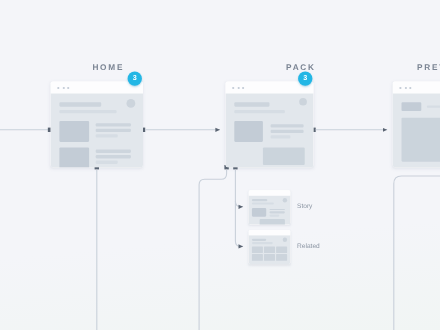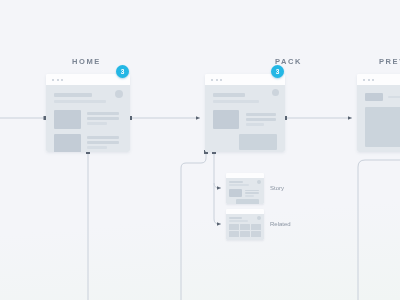--- a/index.html
+++ b/index.html
@@ -183,21 +183,21 @@
       <rect x="212" y="150" width="4" height="4" fill="#5a6472"></rect>
       <path d="M214,154 L214,183 Q214,188 219,188 L221,188" stroke="#c9d0da" stroke-width="1" fill="none" marker-end="url(#arrow)"></path>
       <path d="M214,183 L214,219 Q214,224 219,224 L221,224" stroke="#c9d0da" stroke-width="1" fill="none" marker-end="url(#arrow)"></path>
     </g>
 
     <g>
       <path d="M400,160 L365,160 Q358,160 358,167 L358,300" stroke="#c9d0da" stroke-width="1" fill="none"></path>
     </g>
   </svg>
 
-  <div class="node-title" style="left:72px; top:57px;">HOME</div>
+  <div class="node-title" style="left:84px; top:57px;">HOME</div>
 
   <div class="card" style="left:46px; top:74px; width:84px; height:78px;">
     <div class="card-bar">
       <span class="dot"></span>
       <span class="dot"></span>
       <span class="dot"></span>
     </div>
     <div class="card-body">
       <div class="avatar" style="right:7px; top:5px; width:8px; height:8px;"></div>
       <div class="bar" style="width:38px; height:3.5px; margin-bottom:3px;"></div>
@@ -217,21 +217,21 @@
         <div style="flex:1; padding-top:2px;">
           <div class="bar" style="width:32px; height:2.5px; margin-bottom:2.5px;"></div>
           <div class="bar" style="width:32px; height:2.5px; margin-bottom:2.5px;"></div>
           <div class="bar light" style="width:20px; height:2.5px;"></div>
         </div>
       </div>
     </div>
   </div>
   <div class="badge" style="left:116px; top:65px;">3</div>
 
-  <div class="node-title" style="left:233px; top:57px;padding-left:42px;">PACK</div>
+  <div class="node-title" style="left:218px; top:57px;padding-left:42px;">PACK</div>
 
   <div class="card" style="left:205px; top:74px; width:80px; height:78px;">
     <div class="card-bar">
       <span class="dot"></span>
       <span class="dot"></span>
       <span class="dot"></span>
     </div>
     <div class="card-body">
       <div class="avatar" style="right:6px; top:4px; width:7px; height:7px;"></div>
       <div class="bar" style="width:32px; height:3.5px; margin-bottom:3px;"></div>

